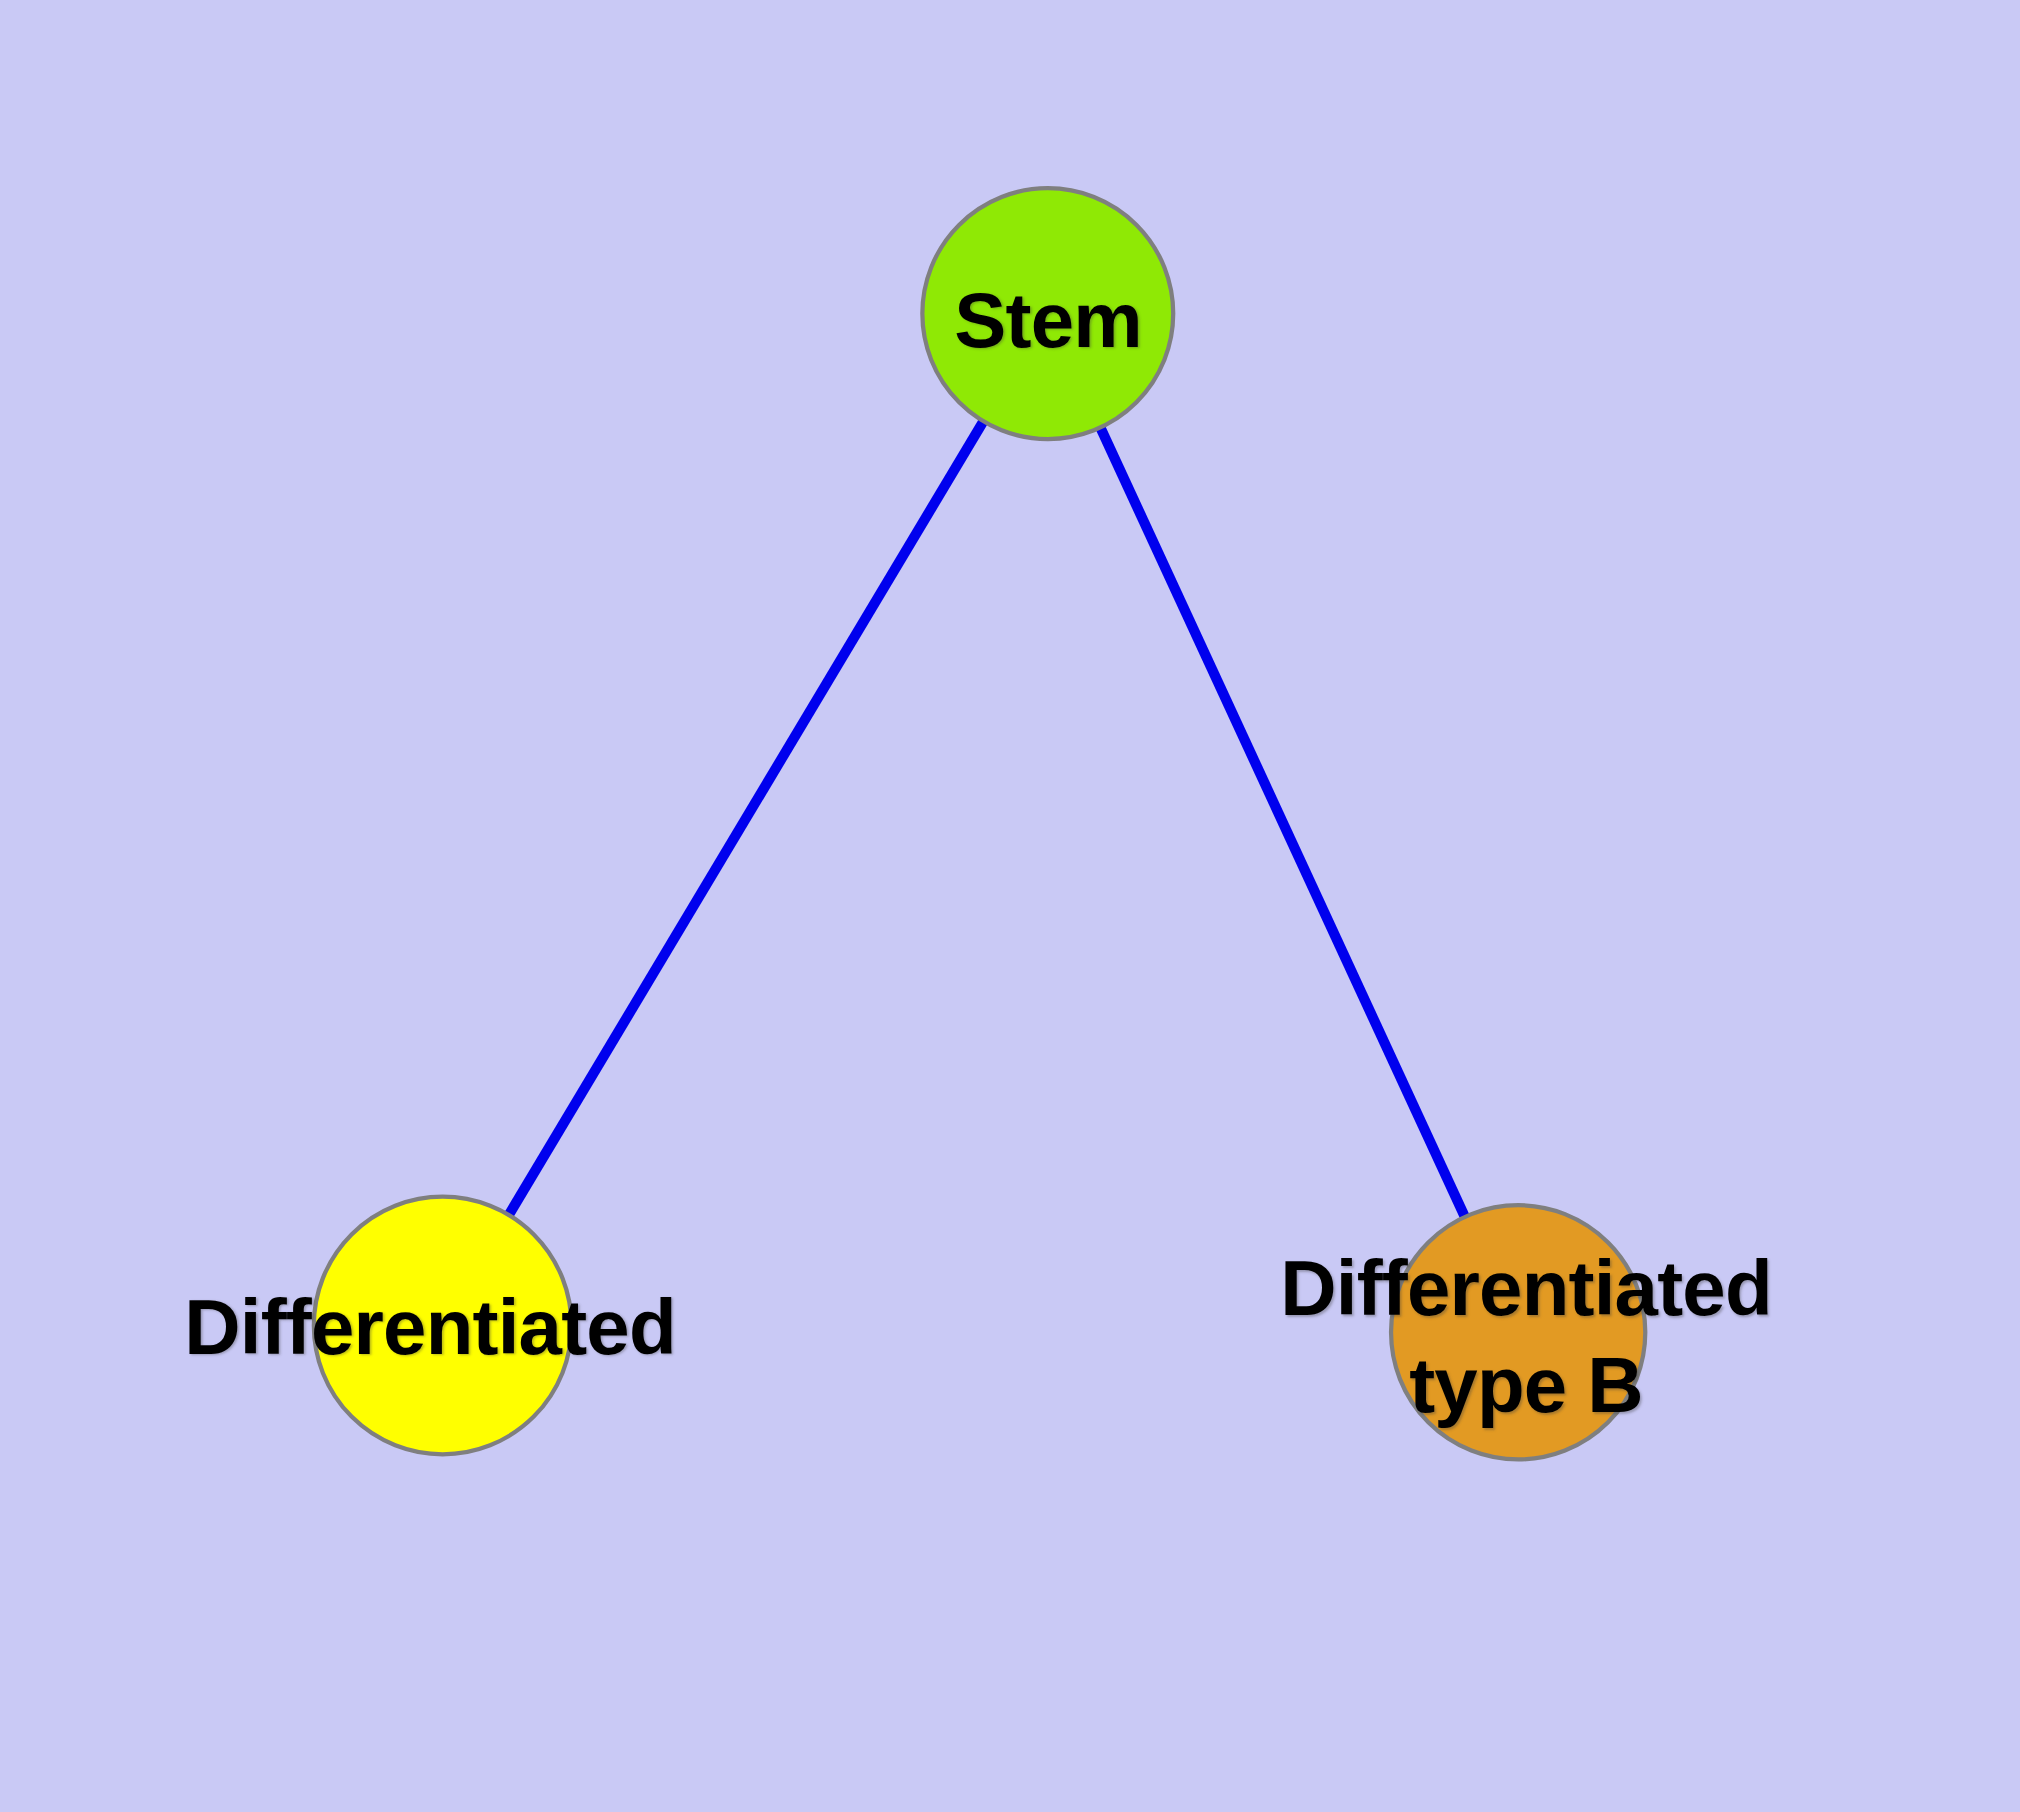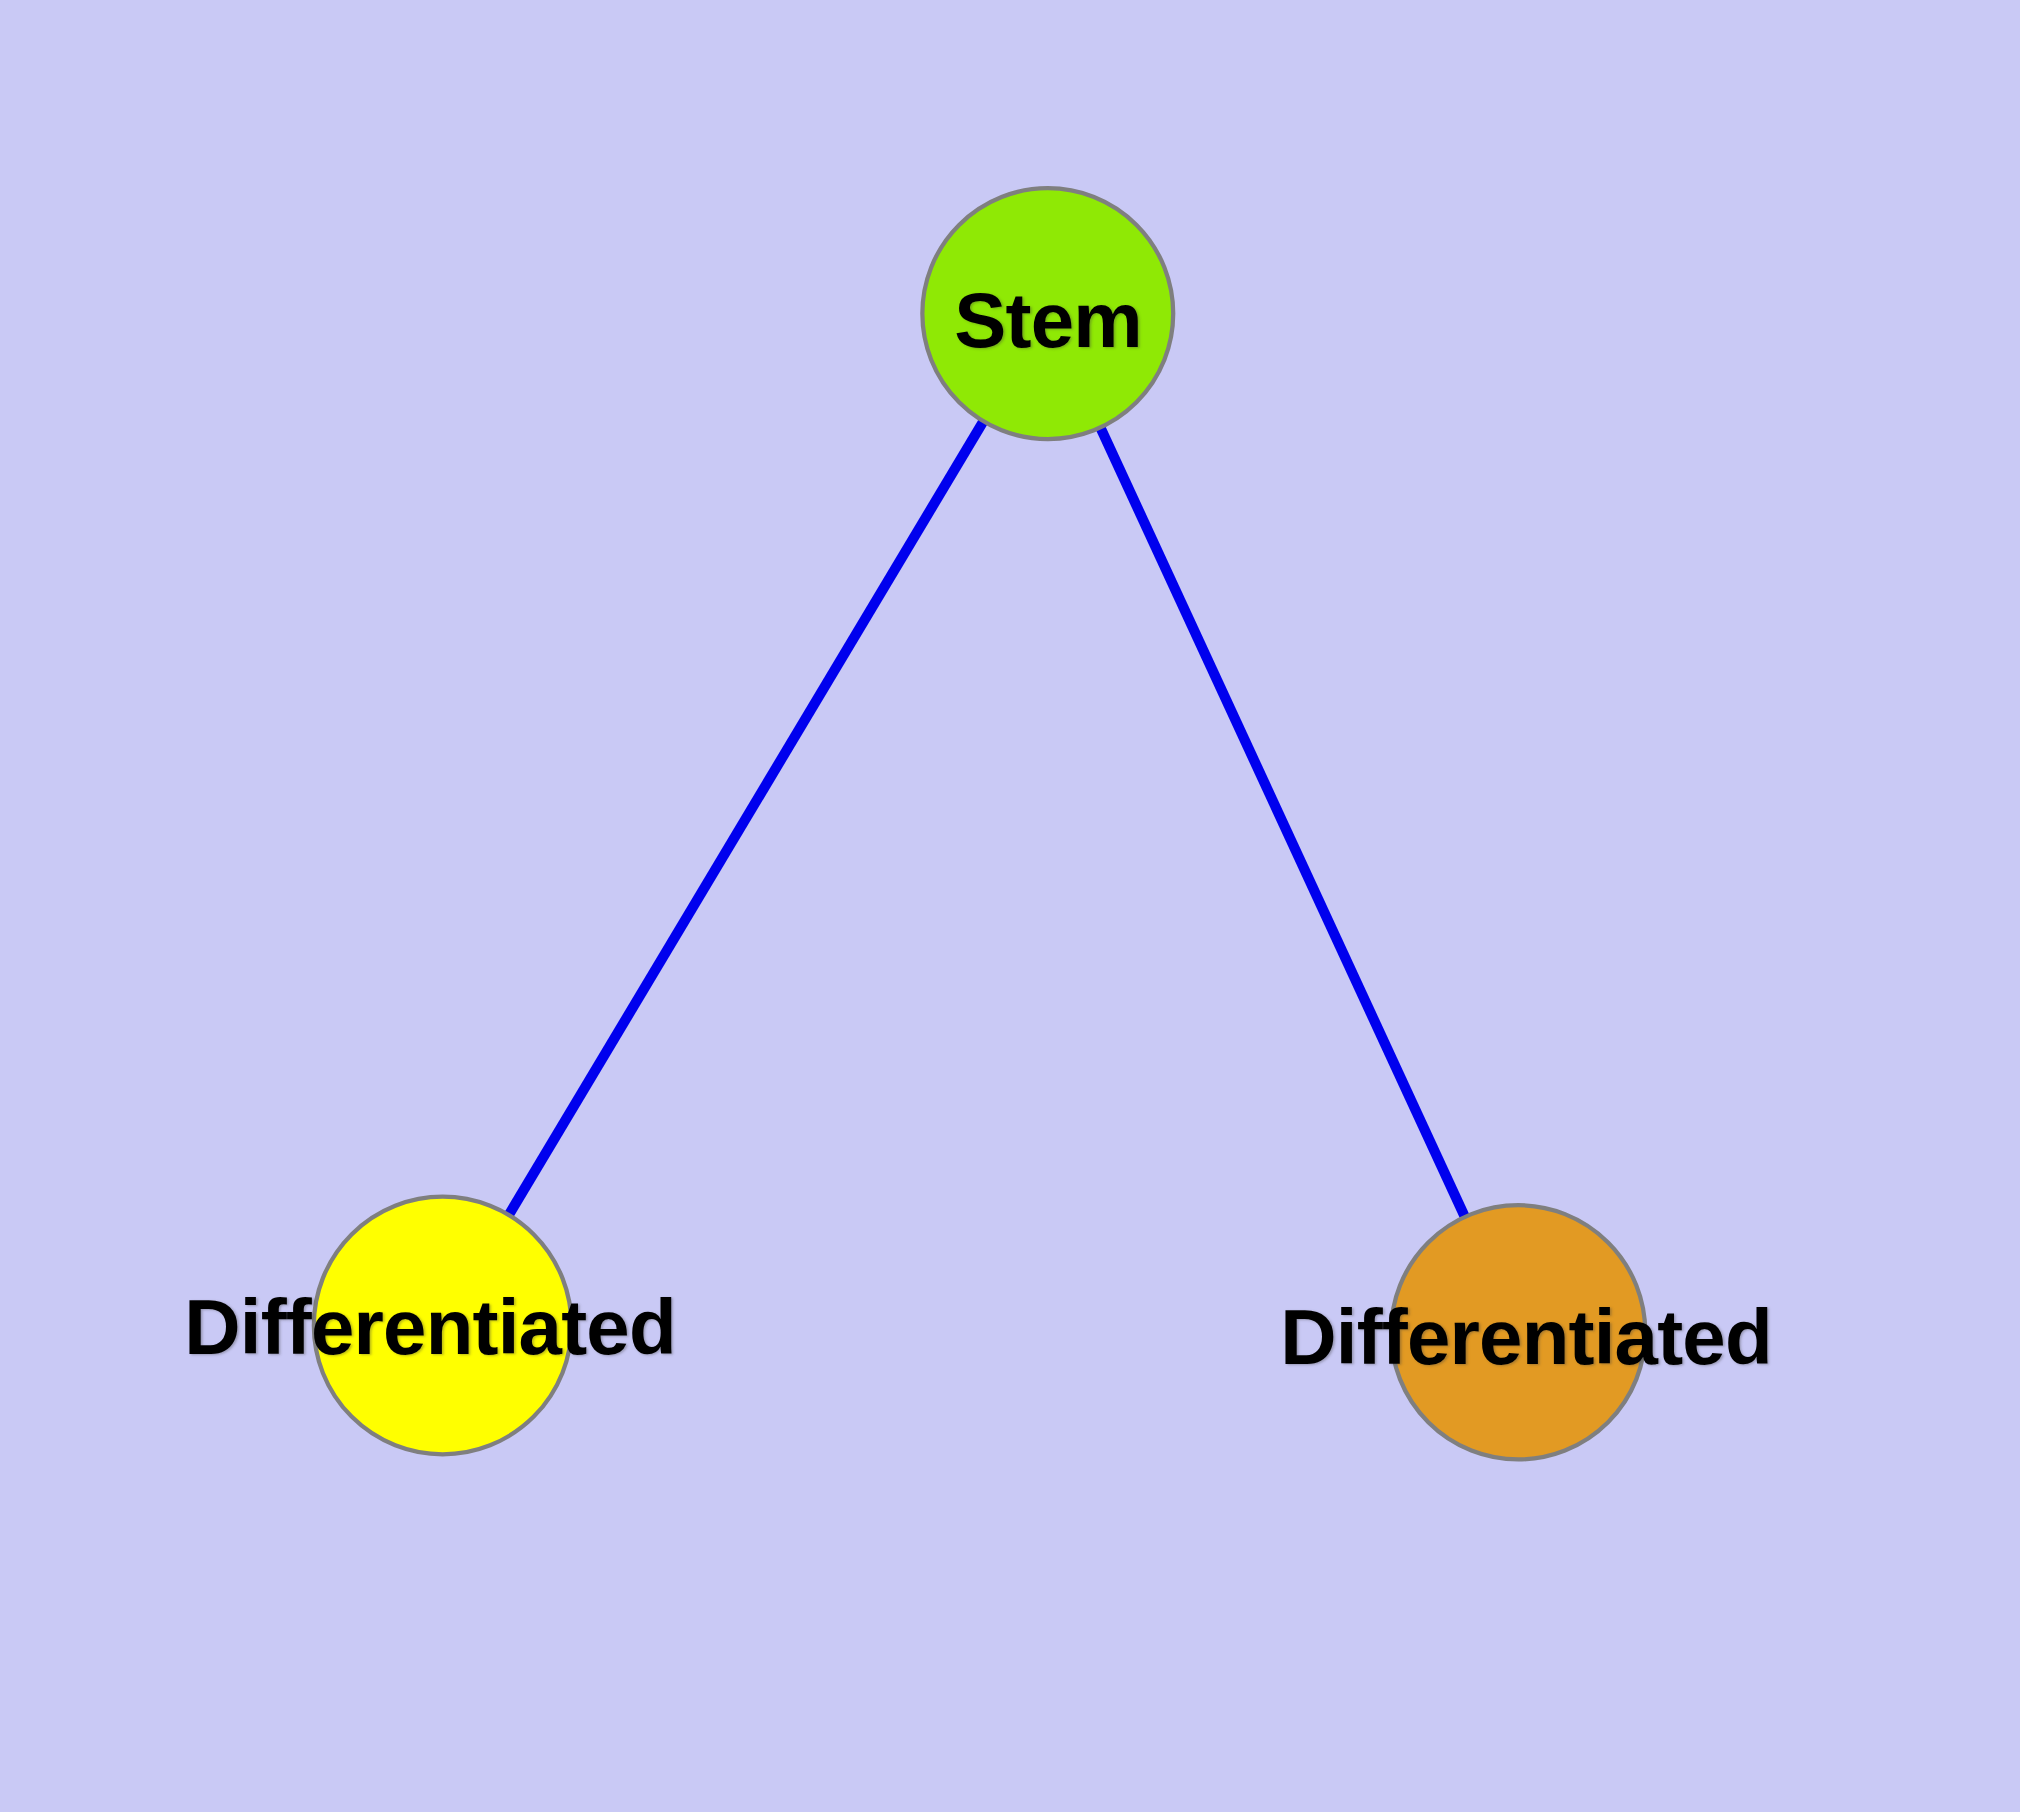--- a/index.html
+++ b/index.html
@@ -54,15 +54,16 @@
   <div class="node-label" id="label-node-0" style="left: 1048px; top: 320px; color: rgb(0, 0, 0);">
     <span class="line">Stem</span>
   </div>
 
   <div class="node-label" id="label-node-1" style="left: 430px; top: 1327px; color: rgb(0, 0, 0);">
     <span class="line">Differentiated</span>
   </div>
 
   <div class="node-label" id="label-node-2" style="left: 1526px; top: 1337px; color: rgb(0, 0, 0);">
     <span class="line">Differentiated</span>
+    <span class="line">type B</span>
   </div>
 </div>
 
 
 </body></html>

